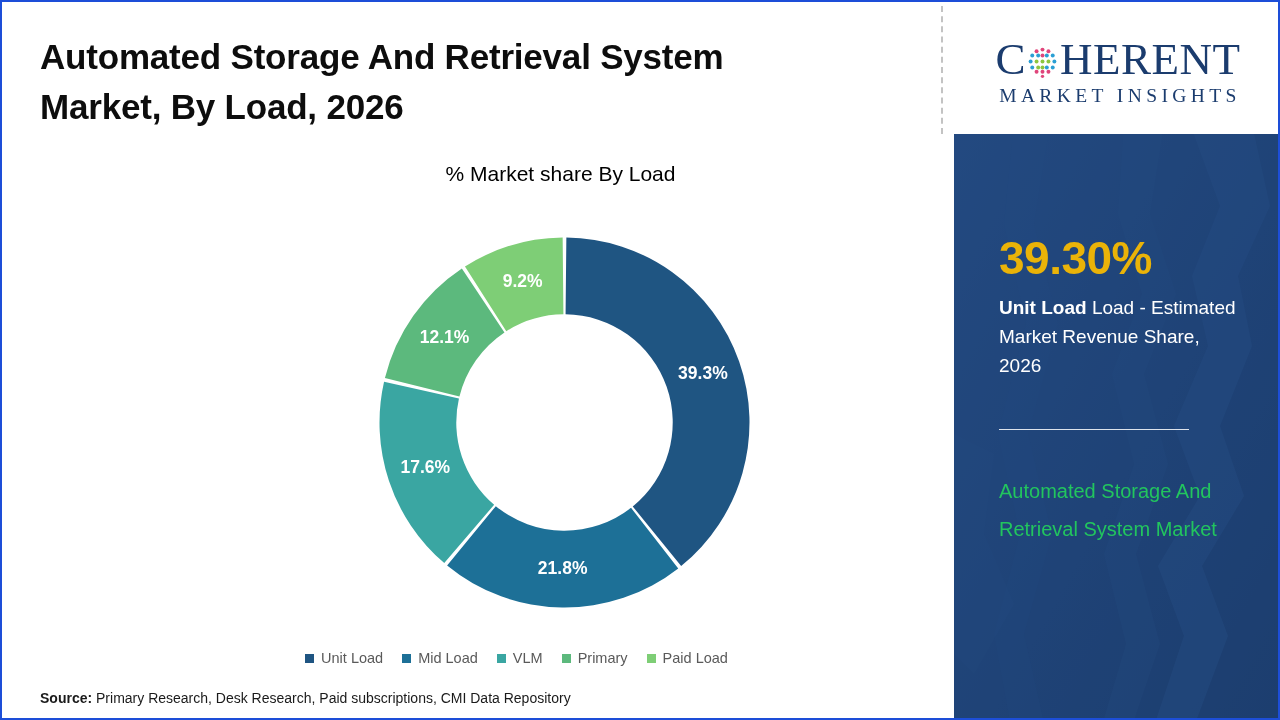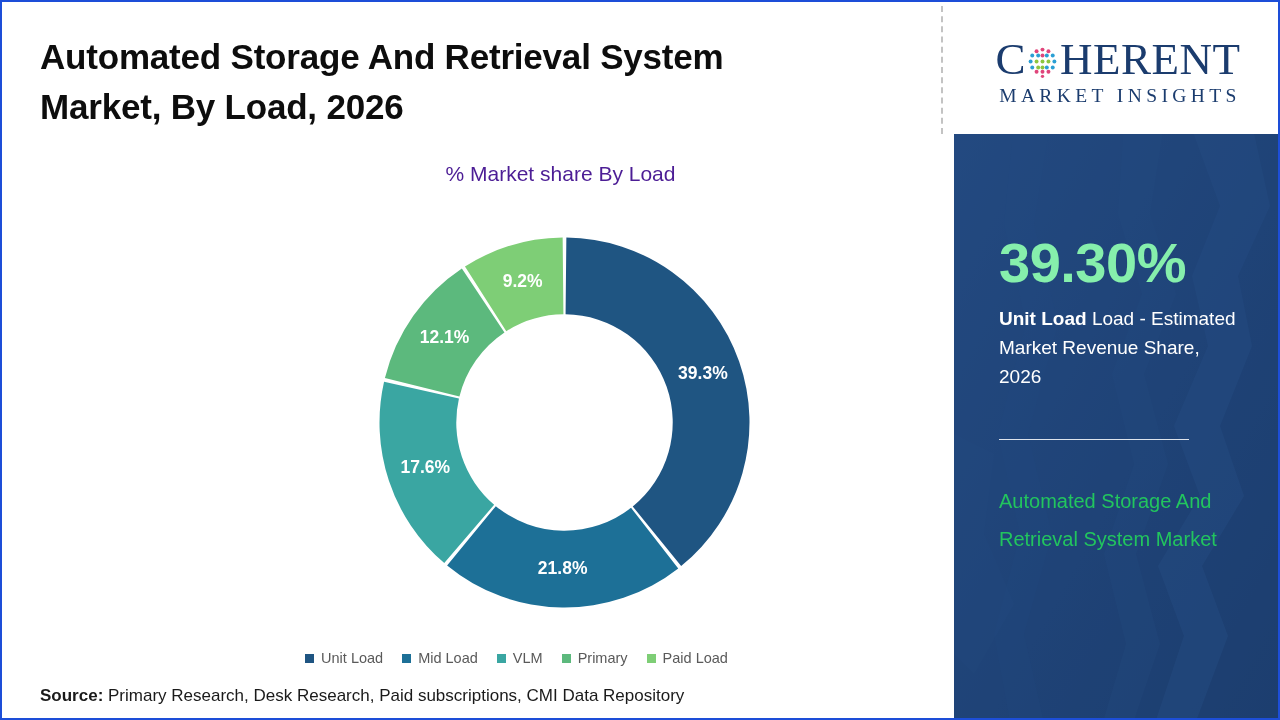--- a/index.html
+++ b/index.html
@@ -46,21 +46,21 @@
     white-space: nowrap;
   }
 
   .chart-subtitle {
     position: absolute;
     left: 0;
     top: 160px;
     width: 941px;
     text-align: center;
     font-size: 21px;
-    color: #4c1d95;
+    color: #000000;
     font-weight: normal;
   }
   
   .chart-subtitle span { position: relative; left: 88px; }
 
   .market-size {
     position: absolute;
     left: 26px;
     top: 322px;
     width: 300px;
@@ -124,21 +124,21 @@
     font-size: 14.5px;
     color: #5a5a5a;
     font-weight: normal;
   }
 
   
   .source {
     position: absolute;
     left: 38px;
     bottom: 16px;
-    font-size: 17px;
+    font-size: 14px;
     color: #1a1a1a;
     white-space: nowrap;
   }
   .source .src-label { font-weight: bold; }
   .source .src-text { font-weight: normal; }
 
   
   .divider {
     position: absolute;
     left: 939px;
@@ -213,23 +213,23 @@
     opacity: 0.5;
     pointer-events: none;
   }
   .stat-inner {
     position: relative;
     z-index: 2;
     padding: 0 38px 0 45px;
   }
   .stat-value {
     margin-top: 100px;
-    font-size: 56px;
+    font-size: 46px;
     font-weight: bold;
-    color: #86efac;
+    color: #eab308;
     line-height: 1.05;
     letter-spacing: -0.5px;
   }
   .stat-desc {
     margin-top: 12px;
     font-size: 19px;
     color: #ffffff;
     line-height: 1.52;
     font-weight: normal;
   }

